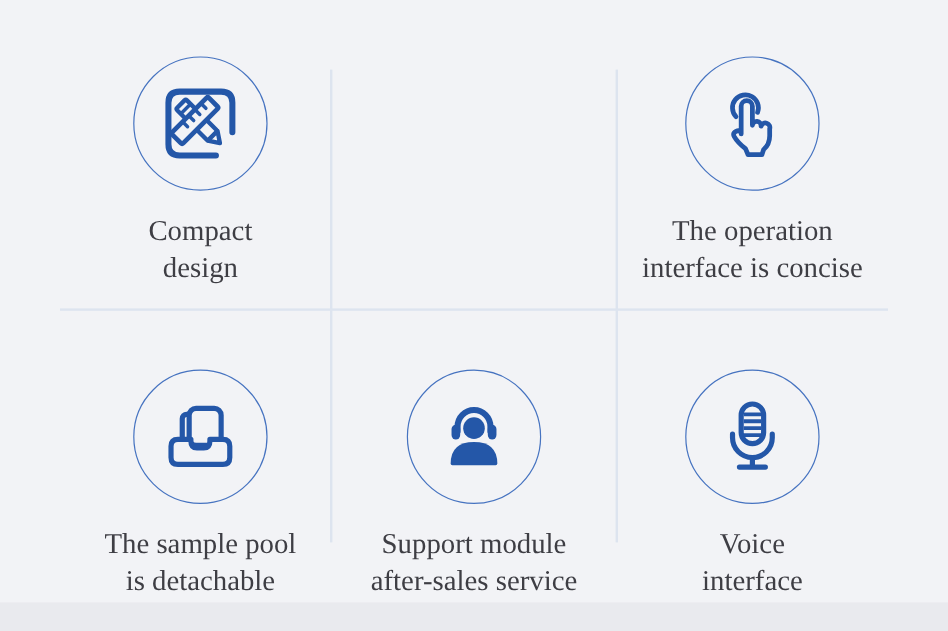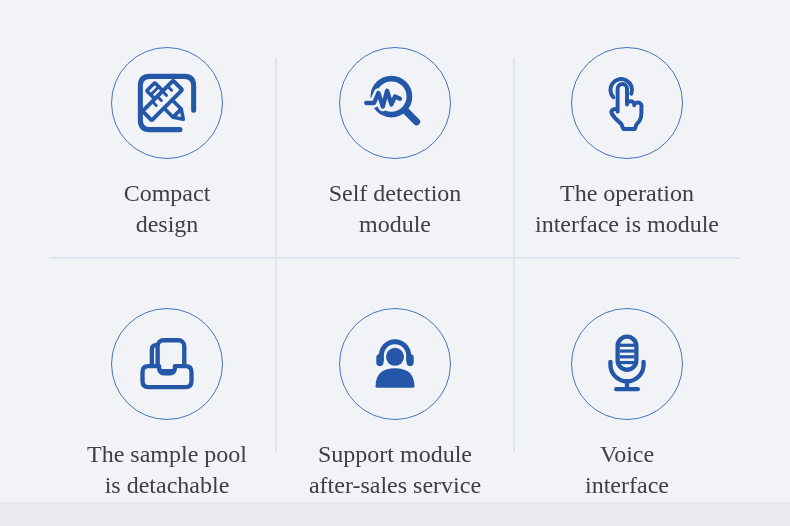--- a/index.html
+++ b/index.html
@@ -75,42 +75,30 @@
             <line x1="34" y1="53" x2="42" y2="53"></line>
             <line x1="34" y1="63" x2="42" y2="63"></line>
           </g>
         </g>
       </svg>
     </div>
     <div class="feature-label">Compact
 design</div>
   </div>
 
-  <div class="cell r1 c2">
-    <div class="circle">
-      <svg width="72" height="72" viewBox="0 0 100 100">
-        <circle cx="45" cy="41" r="25" fill="#f2f3f6" stroke="#2457a8" stroke-width="8"></circle>
-        <line x1="64" y1="60" x2="80" y2="76" stroke="#2457a8" stroke-width="10" stroke-linecap="round"></line>
-        <polyline points="10,50 21,50 27,36 33,55 39,33 45,52 50,41 57,44" fill="none" stroke="#f2f3f6" stroke-width="13" stroke-linejoin="round" stroke-linecap="round"></polyline>
-        <polyline points="10,50 21,50 27,36 33,55 39,33 45,52 50,41 57,44" fill="none" stroke="#2457a8" stroke-width="6" stroke-linejoin="round" stroke-linecap="round"></polyline>
-      </svg>
-    </div>
-    <div class="feature-label">Self detection
-module</div>
-  </div>
 
   <div class="cell r1 c3">
     <div class="circle">
       <svg width="72" height="72" viewBox="0 0 100 100">
         <path d="M31,42 A15,15 0 1 1 56,37" fill="none" stroke="#2457a8" stroke-width="5.5" stroke-linecap="round"></path>
         <path d="M37,62 V30 a6.5,6.5 0 0 1 13,0 V52 a5,5 0 0 1 10,1 a5,5 0 0 1 10,3 v8 q0,10 -7,16 l-2,6 H45 l-3,-7 q-9,-7 -13,-14 q-2,-4 2,-6 q4,-2 6,2 z" fill="#f2f3f6" stroke="#2457a8" stroke-width="5.5" stroke-linejoin="round" stroke-linecap="round"></path>
       </svg>
     </div>
     <div class="feature-label">The operation
-interface is module</div>
+interface is concise</div>
   </div>
 
   <div class="cell r2 c1">
     <div class="circle">
       <svg width="72" height="72" viewBox="0 0 100 100">
         <rect x="29" y="24" width="13" height="36" rx="5" fill="#f2f3f6" stroke="#2457a8" stroke-width="6"></rect>
         <rect x="37" y="17" width="37" height="43" rx="8" fill="#f2f3f6" stroke="#2457a8" stroke-width="6"></rect>
         <path d="M16,61 Q16,53 24,53 H39 V55 Q39,63 46,63 H54 Q61,63 61,55 V53 H76 Q84,53 84,61 V74 Q84,82 76,82 H24 Q16,82 16,74 Z" fill="#f2f3f6" stroke="#2457a8" stroke-width="6" stroke-linejoin="round"></path>
       </svg>
     </div>

